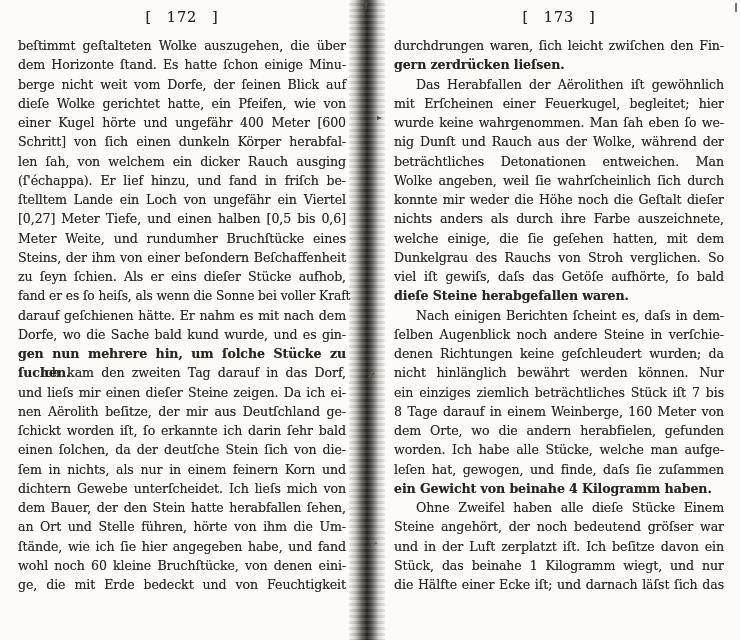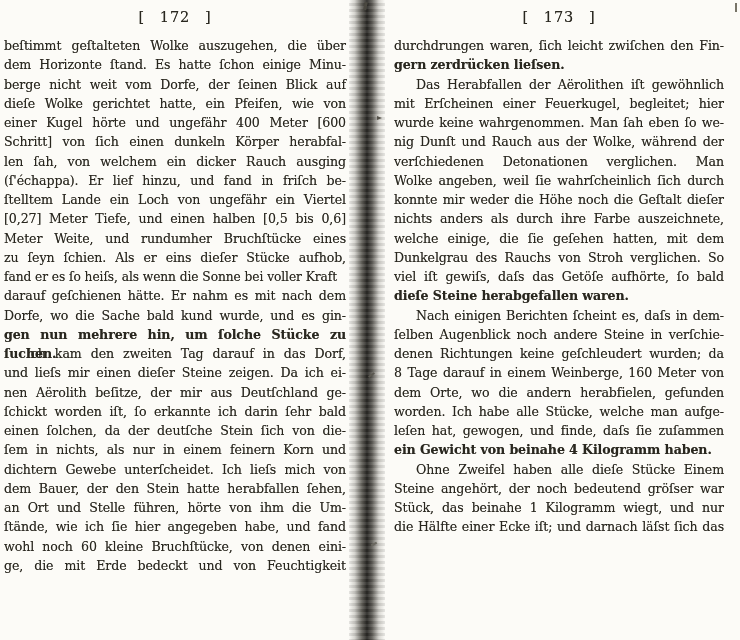--- a/index.html
+++ b/index.html
@@ -12,21 +12,21 @@
     font-family: "DejaVu Serif", serif;
     color: #29271f;
   }
   .page {
     position: absolute;
     top: 0;
     height: 640px;
     box-sizing: border-box;
     z-index: 1;
   }
-  .page-left  { left: 0;     width: 352px; padding: 8px 6px 0 4px; }
+  .page-left  { left: 0;     width: 352px; padding: 8px 6px 0 18px; }
   .page-right { left: 378px; width: 362px; padding: 8px 16px 0 16px; }
   .header {
     text-align: center;
     font-size: 14.5px;
     height: 19px;
     line-height: 19px;
     word-spacing: 9px;
     letter-spacing: 1px;
     margin-bottom: 9px;
     text-shadow: 0 0 0.5px rgba(40,38,30,0.55);
@@ -80,20 +80,21 @@
           <div class="line" style="">dem Horizonte ſtand.  Es hatte ſchon einige Minu-</div>
           <div class="line" style="">berge nicht weit vom Dorfe, der ſeinen Blick auf</div>
           <div class="line" style="">dieſe Wolke gerichtet hatte, ein Pfeifen, wie von</div>
           <div class="line" style="">einer Kugel hörte und ungefähr 400 Meter [600</div>
           <div class="line" style="">Schritt] von ſich einen dunkeln Körper herabfal-</div>
           <div class="line" style="">len ſah, von welchem ein dicker Rauch ausging</div>
           <div class="line" style="">(ſ'échappa).  Er lief hinzu, und fand in friſch be-</div>
           <div class="line" style="">ſtelltem Lande ein Loch von ungefähr ein Viertel</div>
           <div class="line" style="">[0,27] Meter Tiefe, und einen halben [0,5 bis 0,6]</div>
           <div class="line" style="">Meter Weite, und rundumher Bruchſtücke eines</div>
+          <div class="line" style="">Steins, der ihm von einer beſondern Beſchaffenheit</div>
           <div class="line" style="">zu ſeyn ſchien.  Als er eins dieſer Stücke aufhob,</div>
           <div class="line" style="white-space: nowrap; transform-origin: left center; transform: scaleX(0.973607);">fand er es ſo heiſs, als wenn die Sonne bei voller Kraft</div>
           <div class="line" style="">darauf geſchienen hätte.  Er nahm es mit nach dem</div>
           <div class="line" style="">Dorfe, wo die Sache bald kund wurde, und es gin-</div>
           <div class="line last" style="">gen nun mehrere hin, um ſolche Stücke zu ſuchen.</div>
         </div>
         <div class="paragraph">
           <div class="line indent" style="">Ich kam den zweiten Tag darauf in das Dorf,</div>
           <div class="line" style="">und lieſs mir einen dieſer Steine zeigen.  Da ich ei-</div>
           <div class="line" style="">nen Aërolith beſitze, der mir aus Deutſchland ge-</div>
@@ -115,42 +116,45 @@
     <div class="text-block">
         <div class="paragraph">
           <div class="line" style="">durchdrungen waren, ſich leicht zwiſchen den Fin-</div>
           <div class="line last" style="">gern zerdrücken lieſsen.</div>
         </div>
         <div class="paragraph">
           <div class="line indent" style="">Das Herabfallen der Aërolithen iſt gewöhnlich</div>
           <div class="line" style="">mit Erſcheinen einer Feuerkugel, begleitet; hier</div>
           <div class="line" style="">wurde keine wahrgenommen.  Man ſah eben ſo we-</div>
           <div class="line" style="">nig Dunſt und Rauch aus der Wolke, während der</div>
-          <div class="line" style="">verſchiedenen Detonationen verglichen.  Man</div>
+          <div class="line" style="">beträchtliches Detonationen entweichen.  Man</div>
           <div class="line" style="">Wolke angeben, weil ſie wahrſcheinlich ſich durch</div>
           <div class="line" style="">konnte mir weder die Höhe noch die Geſtalt dieſer</div>
           <div class="line" style="">nichts anders als durch ihre Farbe auszeichnete,</div>
           <div class="line" style="">welche einige, die ſie geſehen hatten, mit dem</div>
           <div class="line" style="">Dunkelgrau des Rauchs von Stroh verglichen.  So</div>
           <div class="line" style="">viel iſt gewiſs, daſs das Getöſe aufhörte, ſo bald</div>
           <div class="line last" style="">dieſe Steine herabgefallen waren.</div>
         </div>
         <div class="paragraph">
           <div class="line indent" style="">Nach einigen Berichten ſcheint es, daſs in dem-</div>
           <div class="line" style="">ſelben Augenblick noch andere Steine in verſchie-</div>
           <div class="line" style="">denen Richtungen keine geſchleudert wurden; da</div>
+          <div class="line" style="">nicht hinlänglich bewährt werden können.  Nur</div>
+          <div class="line" style="">ein einziges ziemlich beträchtliches Stück iſt 7 bis</div>
           <div class="line" style="">8 Tage darauf in einem Weinberge, 160 Meter von</div>
           <div class="line" style="">dem Orte, wo die andern herabfielen, gefunden</div>
           <div class="line" style="">worden.  Ich habe alle Stücke, welche man aufge-</div>
           <div class="line" style="">leſen hat, gewogen, und finde, daſs ſie zuſammen</div>
           <div class="line last" style="">ein Gewicht von beinahe 4 Kilogramm haben.</div>
         </div>
         <div class="paragraph">
           <div class="line indent" style="">Ohne Zweifel haben alle dieſe Stücke Einem</div>
           <div class="line" style="">Steine angehört, der noch bedeutend gröſser war</div>
+          <div class="line" style="">und in der Luft zerplatzt iſt.  Ich beſitze davon ein</div>
           <div class="line" style="">Stück, das beinahe 1 Kilogramm wiegt, und nur</div>
           <div class="line" style="">die Hälfte einer Ecke iſt; und darnach läſst ſich das</div>
         </div>
       </div>
   </div>
 
   <div class="gutter"></div>
 
   <div class="speck speck-1"></div>
   <div class="speck speck-2"></div>

